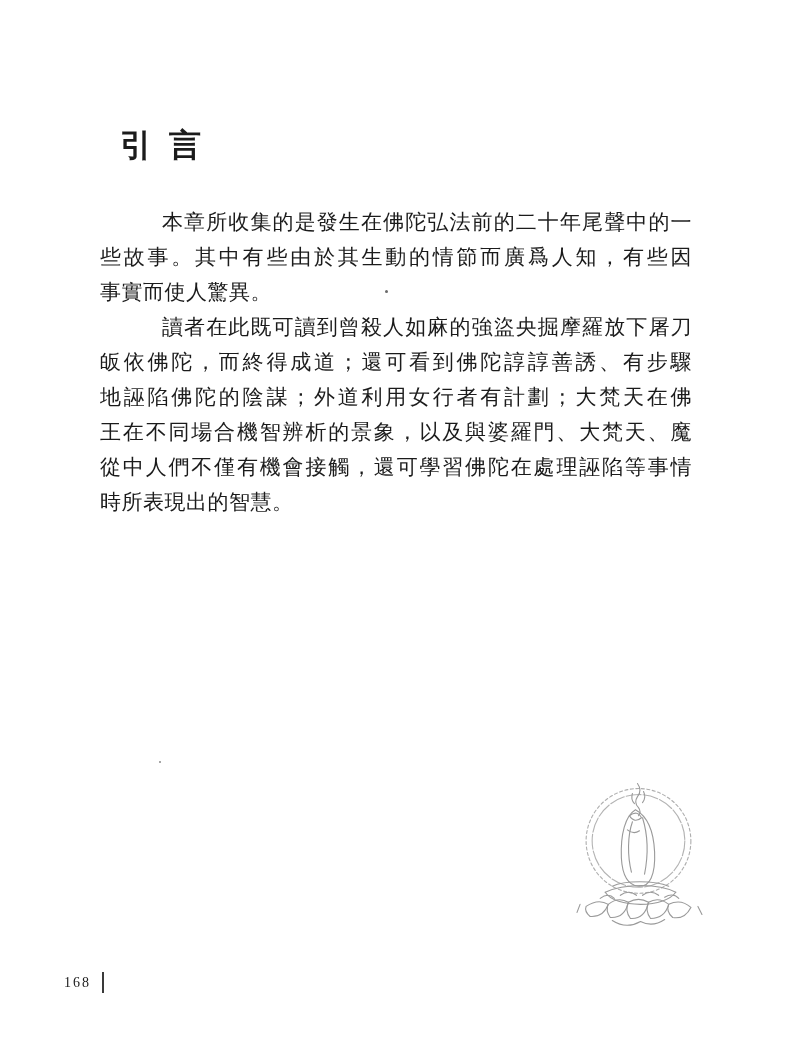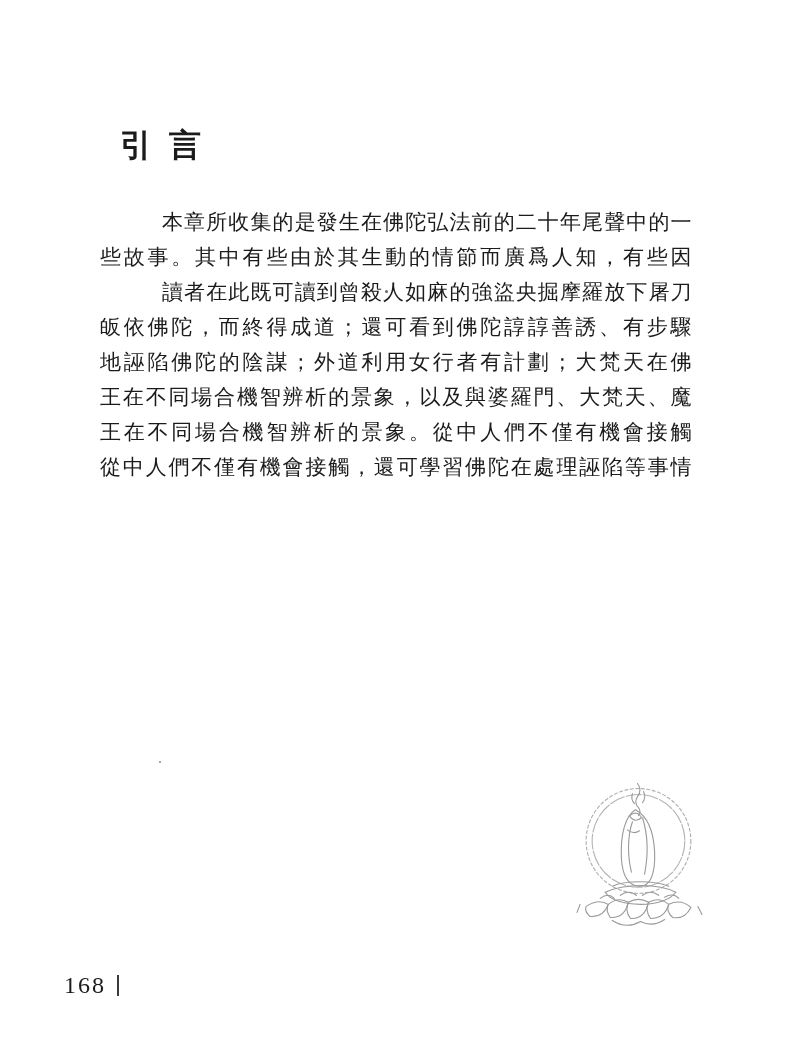--- a/index.html
+++ b/index.html
@@ -38,21 +38,21 @@
   }
   .line.indent { padding-left: 62px; }
   .line.para-end { text-align-last: left; }
   .page-footer {
     position: absolute;
     left: 64px; top: 972px;
     display: flex;
     align-items: center;
   }
   .page-number {
-    font-size: 24px;
+    font-size: 14px;
     letter-spacing: 2px;
     font-variant-numeric: oldstyle-nums;
   }
   .footer-rule {
     display: inline-block;
     width: 2px; height: 21px;
     background: #3a3a3a;
     margin-left: 11px;
   }
   .illustration {
@@ -73,28 +73,29 @@
 <body>
 
 <div class="page">
 
   <h1 class="title">引言</h1>
 
   <div class="text-block">
     <div>
       <div class="line indent">本章所收集的是發生在佛陀弘法前的二十年尾聲中的一</div>
       <div class="line">些故事。其中有些由於其生動的情節而廣爲人知，有些因</div>
+      <div class="line para-end">事實而使人驚異。</div>
     </div>
     <div>
       <div class="line indent">讀者在此既可讀到曾殺人如麻的強盜央掘摩羅放下屠刀</div>
       <div class="line">皈依佛陀，而終得成道；還可看到佛陀諄諄善誘、有步驟</div>
       <div class="line">地誣陷佛陀的陰謀；外道利用女行者有計劃；大梵天在佛</div>
       <div class="line">王在不同場合機智辨析的景象，以及與婆羅門、大梵天、魔</div>
-      <div class="line">王在不同場合機智辨析的景象。從中人們不僅有機會接觸</div>
       <div class="line">從中人們不僅有機會接觸，還可學習佛陀在處理誣陷等事情</div>
+      <div class="line para-end">時所表現出的智慧。</div>
     </div>
   </div>
 
   <span class="artifact-dot dot-1"></span>
   <span class="artifact-dot dot-2"></span>
 
   <svg class="illustration" viewBox="0 0 135 150" xmlns="http://www.w3.org/2000/svg">
     <g stroke="#8f8f8f" fill="none" stroke-width="1.1" stroke-linecap="round" opacity="0.9">
 
       <circle cx="66" cy="61" r="52" stroke-dasharray="3 2.5" opacity="0.8"></circle>

